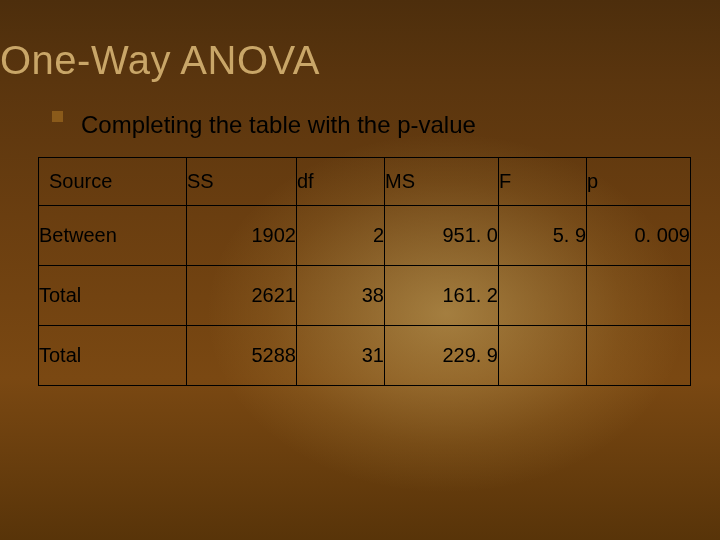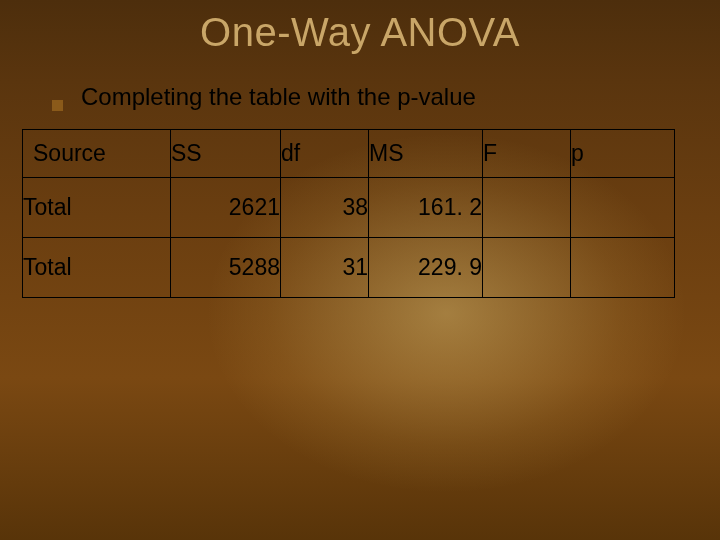--- a/index.html
+++ b/index.html
@@ -13,47 +13,46 @@
   .slide {
     position: relative;
     width: 720px;
     height: 540px;
     background:
       radial-gradient(ellipse 320px 240px at 62% 58%, rgba(255,235,150,0.35), rgba(255,220,120,0.08) 55%, rgba(0,0,0,0) 75%),
       linear-gradient(180deg, #4d2e0c 0%, #5a350e 15%, #6a3e10 40%, #7a4812 70%, #583409 100%);
     box-sizing: border-box;
   }
   .title {
-    text-align: center;
     color: #c9a668;
     font-size: 40px;
     font-weight: 400;
-    padding-top: 10px;
+    padding-top: 38px;
     letter-spacing: 0.5px;
     font-family: Arial, sans-serif;
   }
   .bullet-line {
     display: flex;
-    align-items: flex-end;
+    align-items: flex-start;
     margin: 28px 0 0 52px;
     color: #000;
     font-size: 24px;
   }
   .bullet {
     width: 11px;
     height: 11px;
     background: #8a5a1a;
     margin-right: 18px;
     flex: 0 0 auto;
   }
   table.anova {
     border-collapse: collapse;
-    margin: 18px 0 0 22px;
+    margin: 18px 0 0 38px;
     color: #000;
-    font-size: 23px;
+    font-size: 20px;
     table-layout: fixed;
   }
   table.anova th, table.anova td {
     border: 1.5px solid #000;
     padding: 0;
     font-weight: 400;
     vertical-align: middle;
     height: 60px;
     box-sizing: border-box;
   }
@@ -95,20 +94,28 @@
     <tbody>
         <tr>
       <th class="src">Source</th>
       <th>SS</th>
       <th>df</th>
       <th>MS</th>
       <th>F</th>
       <th>p</th>
     </tr>
     <tr>
+      <td class="lbl">Between</td>
+      <td class="num">1902</td>
+      <td class="num">2</td>
+      <td class="num">951. 0</td>
+      <td class="num">5. 9</td>
+      <td class="num">0. 009</td>
+    </tr>
+    <tr>
       <td class="lbl">Total</td>
       <td class="num">2621</td>
       <td class="num">38</td>
       <td class="num">161. 2</td>
       <td class="num"></td>
       <td class="num"></td>
     </tr>
     <tr>
       <td class="lbl">Total</td>
       <td class="num">5288</td>

